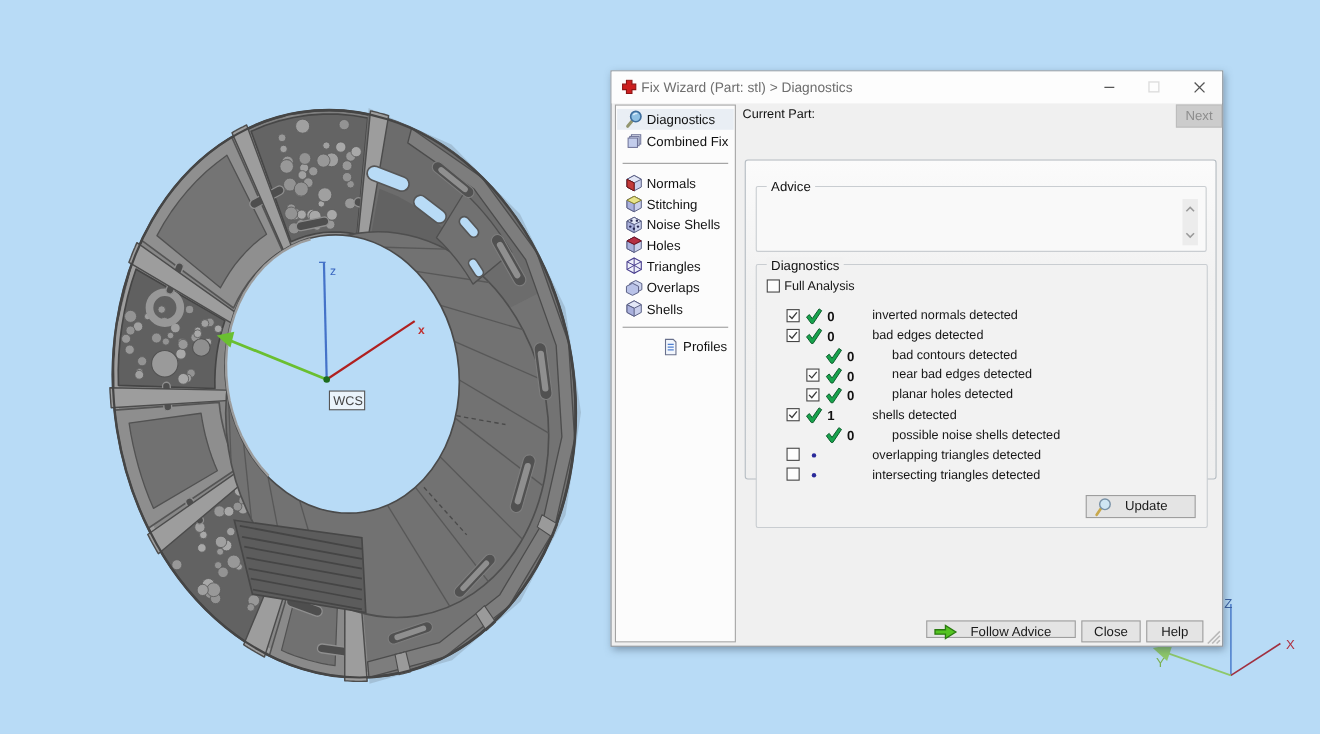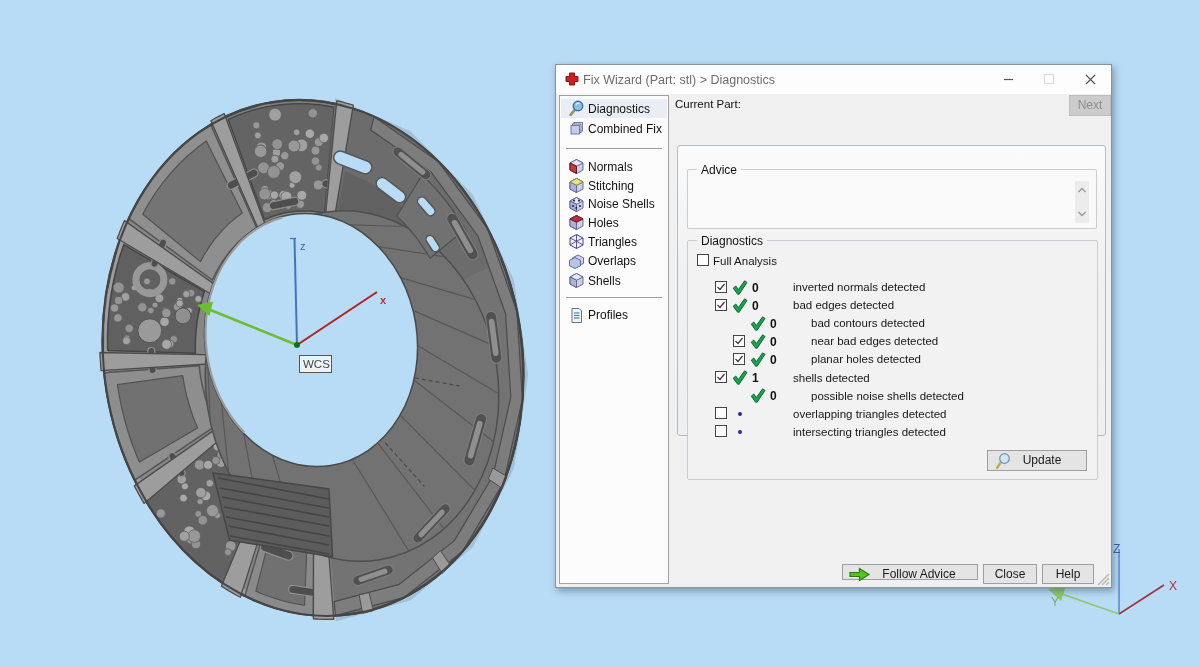--- a/index.html
+++ b/index.html
@@ -386,21 +386,21 @@
       </div>
       <div class="sbitem" style="top:175px;text-align:right;">
         <svg width="17" height="17" viewBox="0 0 17 17">
           <path d="M8.5 1.5 L15 5 v7 L8.5 15.5 L2 12 V5 Z" fill="#c9cfec" stroke="#5a5f85" stroke-width="0.9"></path>
           <path d="M8.5 1.5 L15 5 L8.5 8.2 L2 5 Z" fill="#e3e7f6" stroke="#5a5f85" stroke-width="0.9"></path>
           <path d="M2 5 L8.5 8.2 V15.5 L2 12 Z" fill="#aab1dd" stroke="#5a5f85" stroke-width="0.9"></path>
         </svg>
         <span class="lab">Shells</span>
       </div>
       <div class="sbsep" style="top:201px"></div>
-      <div class="sbitem" style="top:209.5px;">
+      <div class="sbitem" style="top:209.5px;margin-left:33px;">
         <svg width="17" height="17" viewBox="0 0 17 17">
           <path d="M4 1.5 h7 l2.5 2.5 V15.5 H4 Z" fill="#f2f6fc" stroke="#68708c" stroke-width="1"></path>
           <line x1="6" y1="6" x2="11.5" y2="6" stroke="#4f7fd0" stroke-width="1.2"></line>
           <line x1="6" y1="8.5" x2="11.5" y2="8.5" stroke="#4f7fd0" stroke-width="1.2"></line>
           <line x1="6" y1="11" x2="11.5" y2="11" stroke="#4f7fd0" stroke-width="1.2"></line>
         </svg>
         <span class="lab">Profiles</span>
       </div>
     </div>
   <div class="fieldlab" style="left:109px; top:33px;margin-left:10px;">Current Part:</div>

